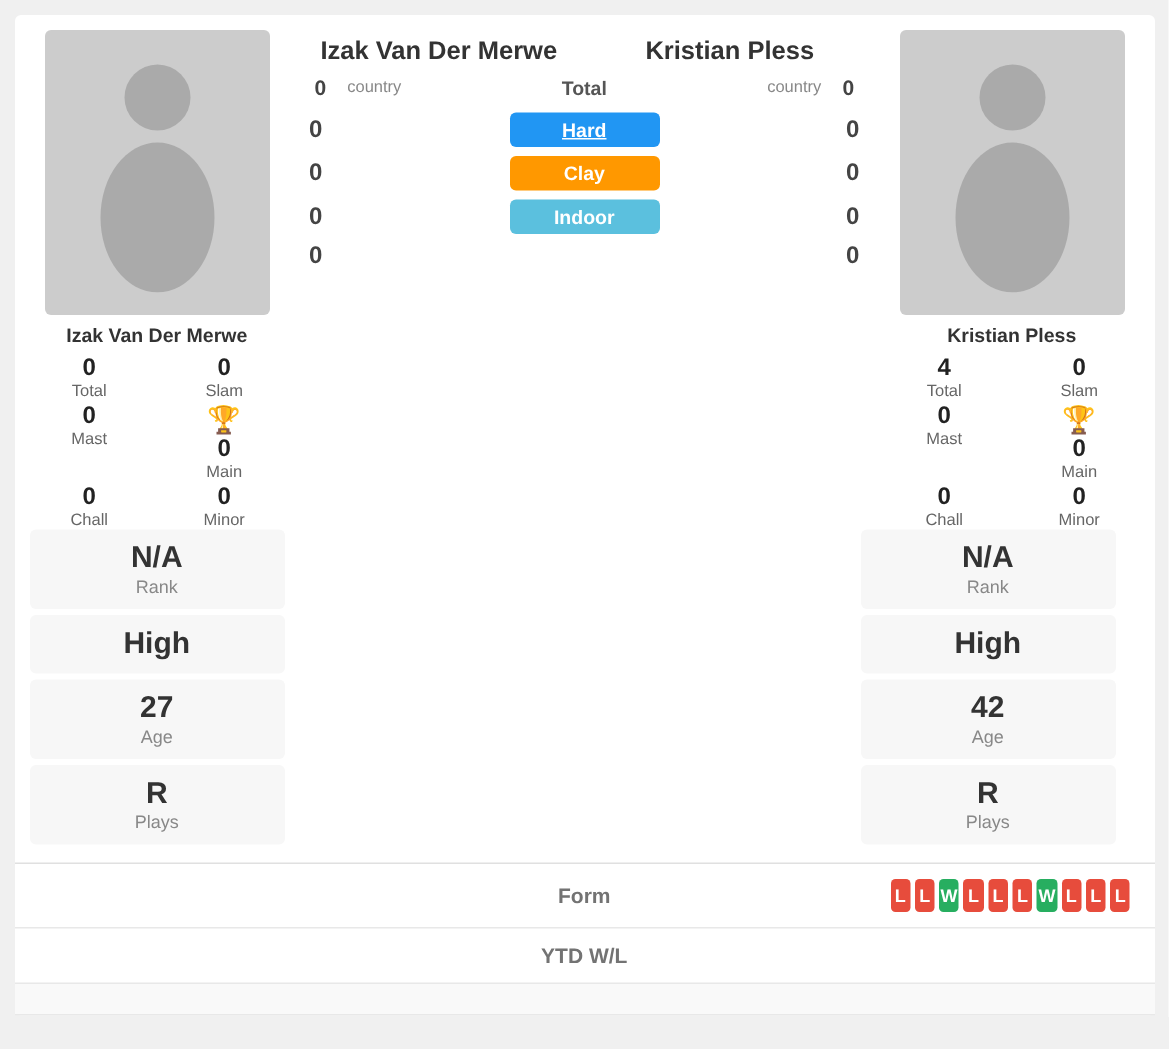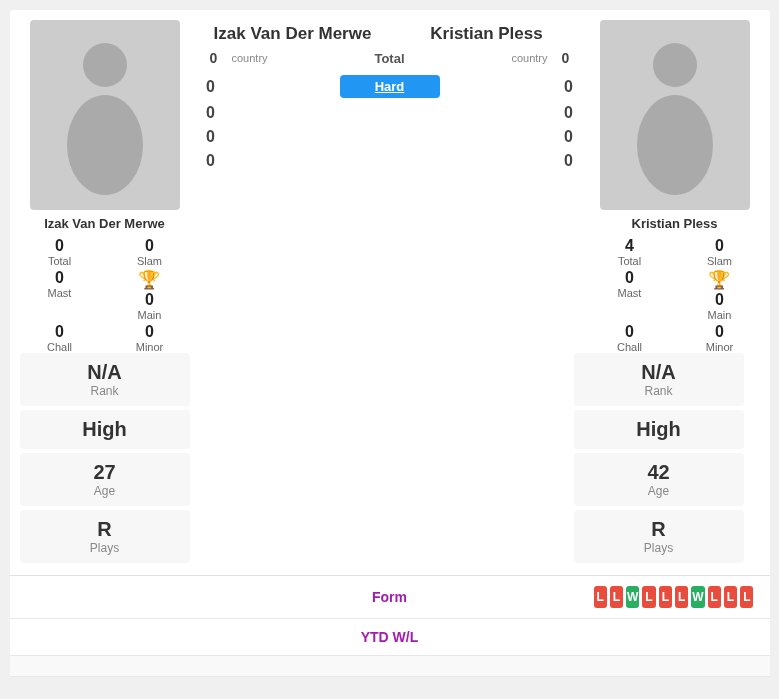--- a/index.html
+++ b/index.html
@@ -193,21 +193,21 @@
       display: flex;
       flex-direction: row;
       align-items: center;
       border-bottom: 1px solid #e8e8e8;
       padding: 10px 16px;
     }
 
     .stat-row-label {
       font-size: 14px;
       font-weight: bold;
-      color: #a21caf;
+      color: #737373;
       flex: 1;
       text-align: center;
     }
 
     .stat-row-left {
       width: 160px;
       text-align: right;
       font-size: 14px;
       color: #444;
     }
@@ -313,25 +313,27 @@
       </div>
 
       <div class="surface-row">
         <span class="score-num">0</span>
         <div class="surface-badge surface-hard">Hard</div>
         <span class="score-num">0</span>
       </div>
 
       <div class="surface-row">
         <span class="score-num">0</span>
+        <div class="surface-badge surface-clay">Clay</div>
         <span class="score-num">0</span>
       </div>
 
       <div class="surface-row">
         <span class="score-num">0</span>
+        <div class="surface-badge surface-indoor">Indoor</div>
         <span class="score-num">0</span>
       </div>
 
       <div class="surface-row">
         <span class="score-num">0</span>
         <span class="score-num">0</span>
       </div>
 
     </div>
 

